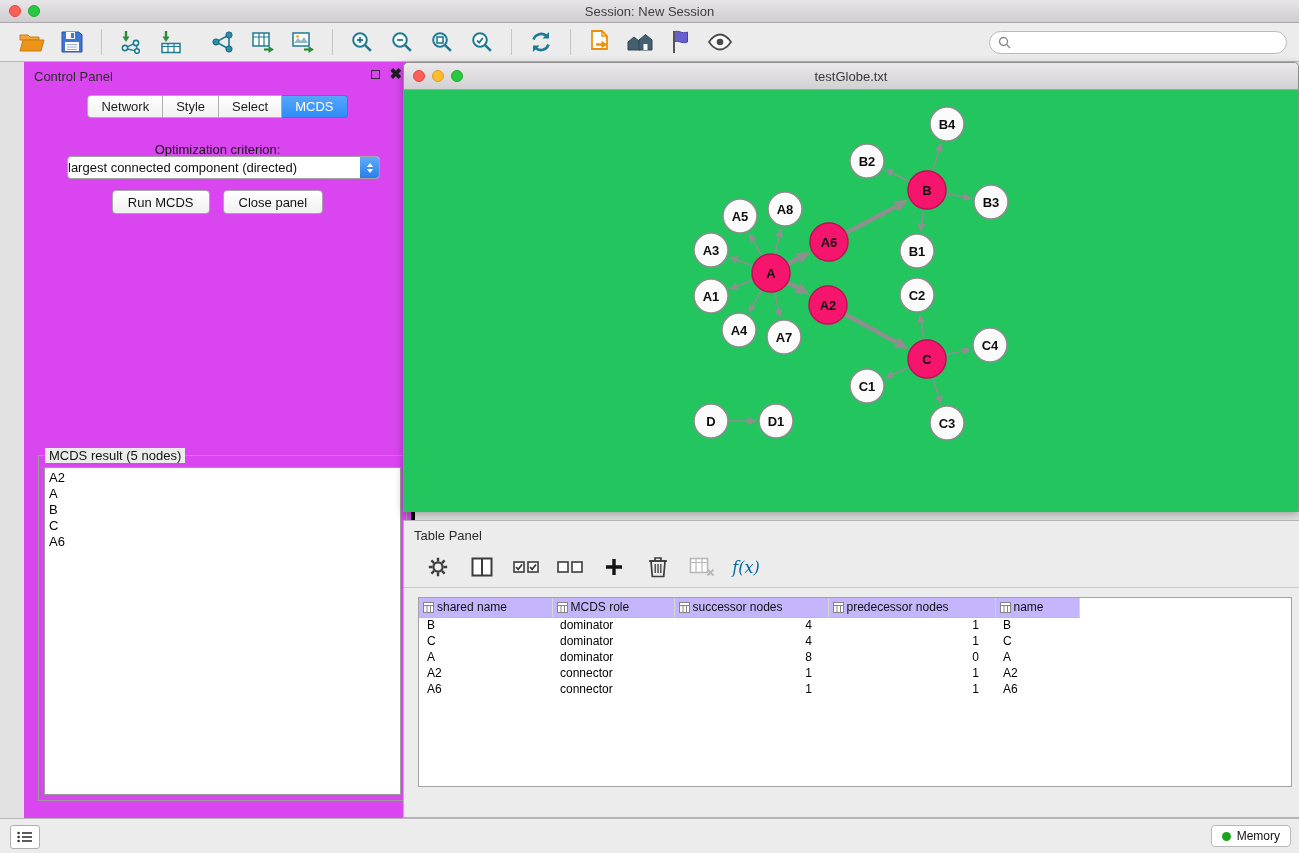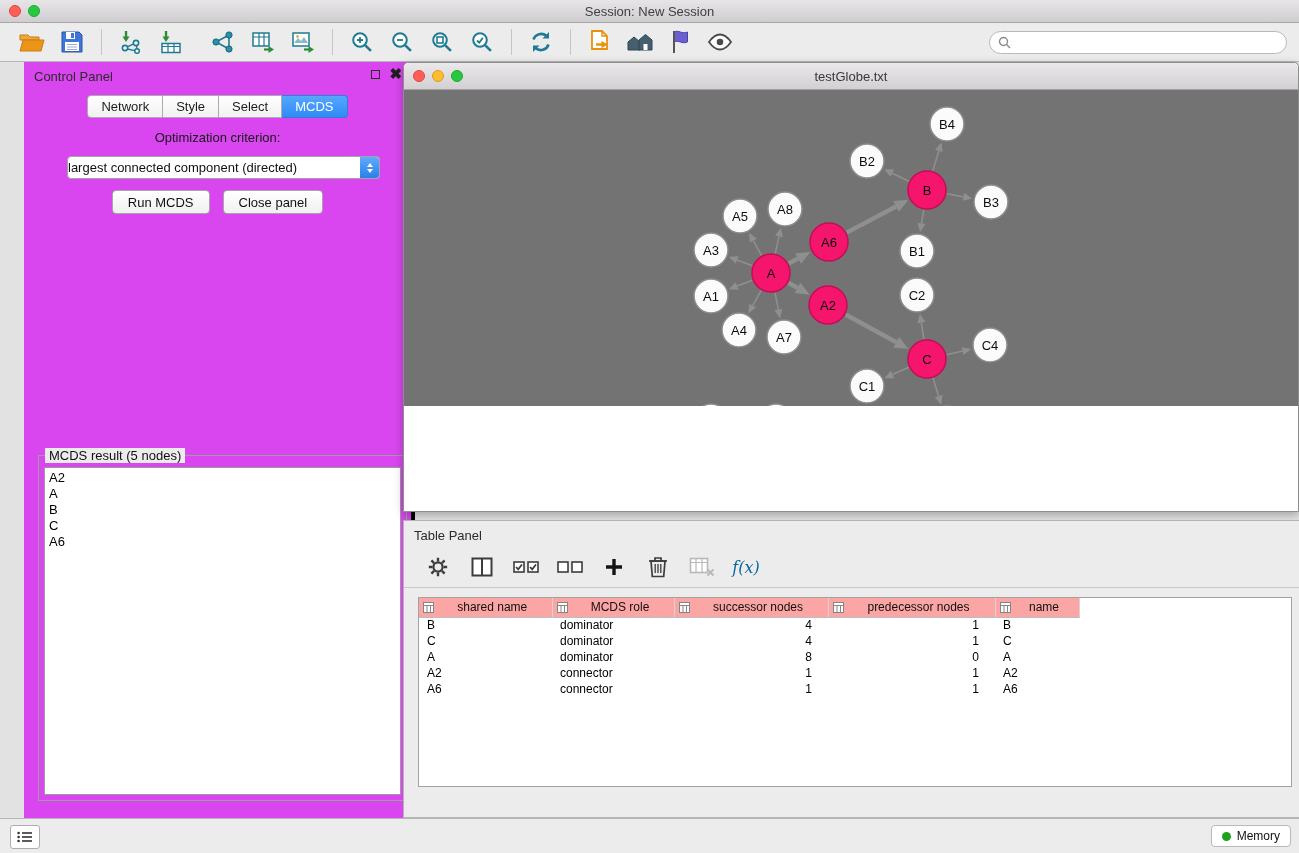--- a/index.html
+++ b/index.html
@@ -33,21 +33,21 @@
   .win-controls{position:absolute;right:9px;top:7px;display:flex;gap:9px;align-items:center;}
   .float-btn{width:9px;height:9px;border:1.5px solid #2e2e2e;box-sizing:border-box;}
   .close-x{font-size:15px;font-weight:bold;color:#1d1d1d;line-height:10px;}
   .cp-tabs{position:absolute;top:33px;left:0;right:0;display:flex;justify-content:center;}
   .seg{display:flex;}
   .seg-tab{border:1px solid #adadad;border-left:none;background:linear-gradient(#ffffff,#f1f1f1);
            padding:3px 13px;font-size:13px;color:#1c1c1c;cursor:default;}
   .seg-tab:first-child{border-left:1px solid #adadad;border-radius:4px 0 0 4px;}
   .seg-tab:last-child{border-radius:0 4px 4px 0;}
   .seg-tab.active{background:linear-gradient(#55a7ff,#2f8bf5);color:#fff;border-color:#2f7fd8;}
-  .opt-label{position:absolute;top:68px;left:0;right:0;text-align:center;font-size:13px;color:#161616;}
+  .opt-label{position:absolute;top:80px;left:0;right:0;text-align:center;font-size:13px;color:#161616;}
   .dropdown{position:absolute;top:94px;left:43px;width:313px;height:23px;background:#fff;border:1px solid #a3a3a3;
             border-radius:4px;display:flex;align-items:center;box-sizing:border-box;}
   .dd-text{flex:1;font-size:13px;white-space:nowrap;overflow:hidden;}
   .dd-stepper{width:19px;align-self:stretch;background:linear-gradient(#5fabff,#2a7fe8);border-radius:0 3px 3px 0;
               display:flex;flex-direction:column;align-items:center;justify-content:center;gap:2px;}
   .dd-arrow{width:0;height:0;border-left:3.5px solid transparent;border-right:3.5px solid transparent;}
   .dd-arrow.up{border-bottom:4.5px solid #fff;}
   .dd-arrow.down{border-top:4.5px solid #fff;}
   .btn-row{position:absolute;top:128px;left:0;right:0;display:flex;justify-content:center;gap:13px;}
   .btn{height:22px;border:1px solid #a6a6a6;border-radius:4px;background:linear-gradient(#ffffff,#f0f0f0);
@@ -58,35 +58,35 @@
                padding-top:2px;overflow:hidden;}
   .result-item{font-size:13px;line-height:16px;padding-left:4px;color:#000;}
 
   
   .network-window{position:absolute;left:403px;top:62px;width:896px;height:450px;background:#fff;
                   border:1px solid #8e8e8e;border-radius:5px 5px 0 0;box-shadow:0 3px 10px rgba(0,0,0,0.28);box-sizing:border-box;}
   .nw-titlebar{height:26px;background:linear-gradient(#eae8ea,#d2d0d2);border-bottom:1px solid #a4a2a4;
                border-radius:5px 5px 0 0;position:relative;}
   .nw-lights{position:absolute;left:9px;top:7px;display:flex;gap:7px;}
   .nw-title{position:absolute;left:0;right:0;top:6px;text-align:center;font-size:13px;color:#383838;}
-  .nw-content{position:relative;width:894px;height:316px;background:#737373;overflow:hidden;}
+  .nw-content{position:relative;width:894px;height:422px;background:#22c55e;overflow:hidden;font-weight:bold;}
 
   
   .table-panel{position:absolute;left:403px;top:520px;width:1048px;height:298px;background:#ececec;
                border:1px solid #b3b3b3;box-sizing:border-box;}
   .tp-header{position:relative;height:26px;}
   .tp-toolbar{position:absolute;left:0;right:0;top:26px;height:40px;border-bottom:1px solid #c9c9c9;
               display:flex;align-items:center;padding-left:16px;gap:8px;}
   .tp-icon{width:36px;height:30px;display:flex;align-items:center;justify-content:center;}
   .fx{font-family:"DejaVu Serif",serif;font-style:italic;font-size:16px;color:#0369a1;}
   .table-wrap{position:absolute;left:14px;top:76px;width:874px;height:190px;background:#fff;
               border:1px solid #a2a2a2;overflow:hidden;box-sizing:border-box;}
   table.data{border-collapse:collapse;table-layout:fixed;}
-  .data th{height:19px;background:#fca5a5;border-right:1px solid #d6d6d6;border-bottom:1px solid #bdbdbd;
-           font-weight:normal;font-size:12px;color:#111;position:relative;text-align:center;padding:0 4px 0 18px;
+  .data th{height:19px;background:#c4b5fd;border-right:1px solid #d6d6d6;border-bottom:1px solid #bdbdbd;
+           font-weight:normal;font-size:12px;color:#111;position:relative;text-align:left;padding:0 4px 0 18px;
            box-sizing:border-box;overflow:hidden;white-space:nowrap;}
   .col-icon{position:absolute;left:4px;top:4px;}
   .data td{height:16px;font-size:12px;padding:0 8px;color:#000;box-sizing:border-box;white-space:nowrap;}
   .data td.num{text-align:right;padding-right:16px;}
   .tp-tabs{position:absolute;left:0;right:0;top:268px;display:flex;justify-content:center;}
   .tp-tabs .seg-tab{padding:2px 12px;font-size:12.5px;}
 
   
   .statusbar{position:absolute;left:0;top:818px;width:1299px;height:35px;background:#ececec;border-top:1px solid #b6b6b6;}
   .menu-btn{position:absolute;left:10px;top:6px;width:28px;height:22px;border:1px solid #aeaeae;border-radius:3px;

